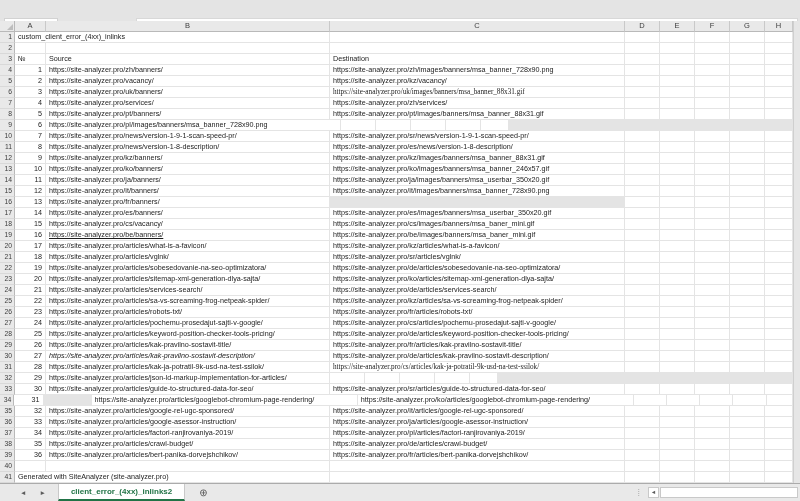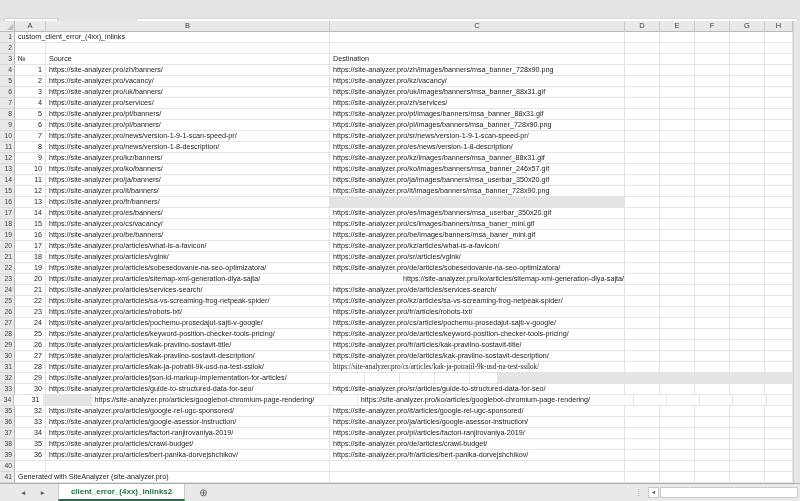--- a/index.html
+++ b/index.html
@@ -147,21 +147,21 @@
         <div class="cell" style="width: 35px;"></div>
         <div class="cell" style="width: 35px;"></div>
         <div class="cell" style="width: 35px;"></div>
         <div class="cell" style="width: 35px;"></div>
         <div class="cell" style="width: 28px;"></div>
       </div>
       <div class="row">
         <div class="rowhead">6</div>
         <div class="cell num" style="width: 31px;">3</div>
         <div class="cell" style="width: 284px;">https://site-analyzer.pro/uk/banners/</div>
-        <div class="cell" style="width: 295px;">https://site-analyzer.pro/uk/images/banners/msa_banner_88x31.gif</div>
+        <div class="cell" style="width: 295px; font-family: Liberation Serif, serif;">https://site-analyzer.pro/uk/images/banners/msa_banner_88x31.gif</div>
         <div class="cell" style="width: 35px;"></div>
         <div class="cell" style="width: 35px;"></div>
         <div class="cell" style="width: 35px;"></div>
         <div class="cell" style="width: 35px;"></div>
         <div class="cell" style="width: 28px;"></div>
       </div>
       <div class="row">
         <div class="rowhead">7</div>
         <div class="cell num" style="width: 31px;">4</div>
         <div class="cell" style="width: 284px;">https://site-analyzer.pro/services/</div>
@@ -179,21 +179,20 @@
         <div class="cell" style="width: 295px;">https://site-analyzer.pro/pt/images/banners/msa_banner_88x31.gif</div>
         <div class="cell" style="width: 35px;"></div>
         <div class="cell" style="width: 35px;"></div>
         <div class="cell" style="width: 35px;"></div>
         <div class="cell" style="width: 35px;"></div>
         <div class="cell" style="width: 28px;"></div>
       </div>
       <div class="row">
         <div class="rowhead">9</div>
         <div class="cell num" style="width: 31px;">6</div>
-        <div class="cell" style="width: 284px;">https://site-analyzer.pro/pl/banners/</div>
         <div class="cell" style="width: 295px;">https://site-analyzer.pro/pl/images/banners/msa_banner_728x90.png</div>
         <div class="cell" style="width: 35px;"></div>
         <div class="cell" style="width: 35px;"></div>
         <div class="cell" style="width: 35px;"></div>
         <div class="cell" style="width: 35px;"></div>
         <div class="cell" style="width: 28px;"></div>
       </div>
       <div class="row">
         <div class="rowhead">10</div>
         <div class="cell num" style="width: 31px;">7</div>
@@ -289,21 +288,21 @@
         <div class="cell" style="width: 295px;">https://site-analyzer.pro/cs/images/banners/msa_baner_mini.gif</div>
         <div class="cell" style="width: 35px;"></div>
         <div class="cell" style="width: 35px;"></div>
         <div class="cell" style="width: 35px;"></div>
         <div class="cell" style="width: 35px;"></div>
         <div class="cell" style="width: 28px;"></div>
       </div>
       <div class="row">
         <div class="rowhead">19</div>
         <div class="cell num" style="width: 31px;">16</div>
-        <div class="cell" style="width: 284px;">https://site-analyzer.pro/be/banners/</div>
+        <div class="cell" style="width: 284px; text-decoration: underline;">https://site-analyzer.pro/be/banners/</div>
         <div class="cell" style="width: 295px;">https://site-analyzer.pro/be/images/banners/msa_baner_mini.gif</div>
         <div class="cell" style="width: 35px;"></div>
         <div class="cell" style="width: 35px;"></div>
         <div class="cell" style="width: 35px;"></div>
         <div class="cell" style="width: 35px;"></div>
         <div class="cell" style="width: 28px;"></div>
       </div>
       <div class="row">
         <div class="rowhead">20</div>
         <div class="cell num" style="width: 31px;">17</div>
@@ -334,21 +333,21 @@
         <div class="cell" style="width: 35px;"></div>
         <div class="cell" style="width: 35px;"></div>
         <div class="cell" style="width: 35px;"></div>
         <div class="cell" style="width: 35px;"></div>
         <div class="cell" style="width: 28px;"></div>
       </div>
       <div class="row">
         <div class="rowhead">23</div>
         <div class="cell num" style="width: 31px;">20</div>
         <div class="cell" style="width: 284px;">https://site-analyzer.pro/articles/sitemap-xml-generation-dlya-sajta/</div>
-        <div class="cell" style="width: 295px; text-align: right;">https://site-analyzer.pro/ko/articles/sitemap-xml-generation-dlya-sajta/</div>
+        <div class="cell" style="width: 295px;">https://site-analyzer.pro/ko/articles/sitemap-xml-generation-dlya-sajta/</div>
         <div class="cell" style="width: 35px;"></div>
         <div class="cell" style="width: 35px;"></div>
         <div class="cell" style="width: 35px;"></div>
         <div class="cell" style="width: 35px;"></div>
         <div class="cell" style="width: 28px;"></div>
       </div>
       <div class="row">
         <div class="rowhead">24</div>
         <div class="cell num" style="width: 31px;">21</div>
         <div class="cell" style="width: 284px;">https://site-analyzer.pro/articles/services-search/</div>
@@ -410,21 +409,21 @@
         <div class="cell" style="width: 295px;">https://site-analyzer.pro/fr/articles/kak-pravilno-sostavit-title/</div>
         <div class="cell" style="width: 35px;"></div>
         <div class="cell" style="width: 35px;"></div>
         <div class="cell" style="width: 35px;"></div>
         <div class="cell" style="width: 35px;"></div>
         <div class="cell" style="width: 28px;"></div>
       </div>
       <div class="row">
         <div class="rowhead">30</div>
         <div class="cell num" style="width: 31px;">27</div>
-        <div class="cell" style="width: 284px;">https://site-analyzer.pro/articles/kak-pravilno-sostavit-description/</div>
+        <div class="cell" style="width: 284px; font-style: italic;">https://site-analyzer.pro/articles/kak-pravilno-sostavit-description/</div>
         <div class="cell" style="width: 295px;">https://site-analyzer.pro/de/articles/kak-pravilno-sostavit-description/</div>
         <div class="cell" style="width: 35px;"></div>
         <div class="cell" style="width: 35px;"></div>
         <div class="cell" style="width: 35px;"></div>
         <div class="cell" style="width: 35px;"></div>
         <div class="cell" style="width: 28px;"></div>
       </div>
       <div class="row">
         <div class="rowhead">31</div>
         <div class="cell num" style="width: 31px;">28</div>

